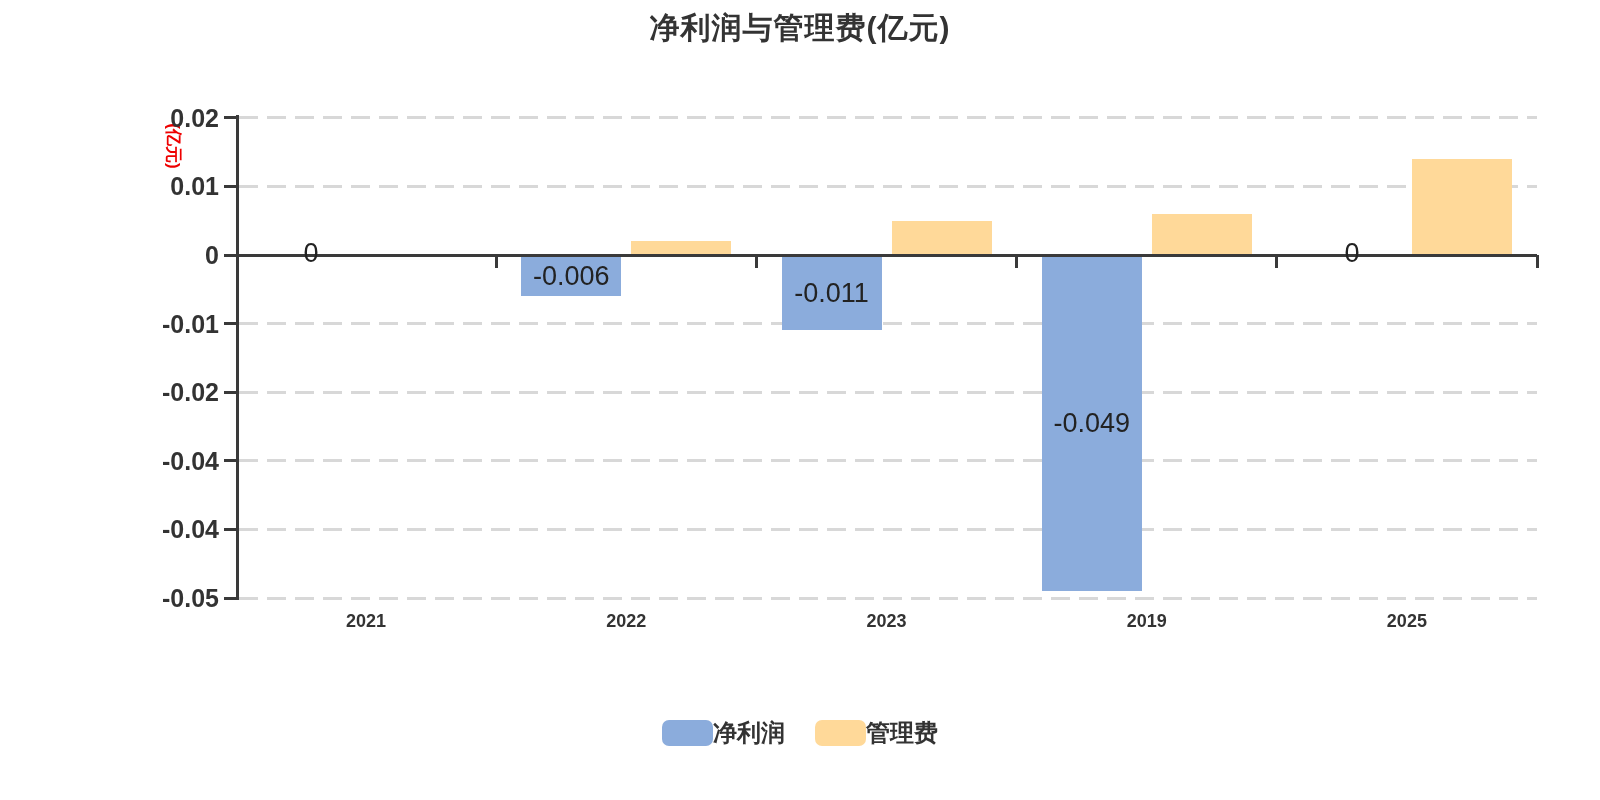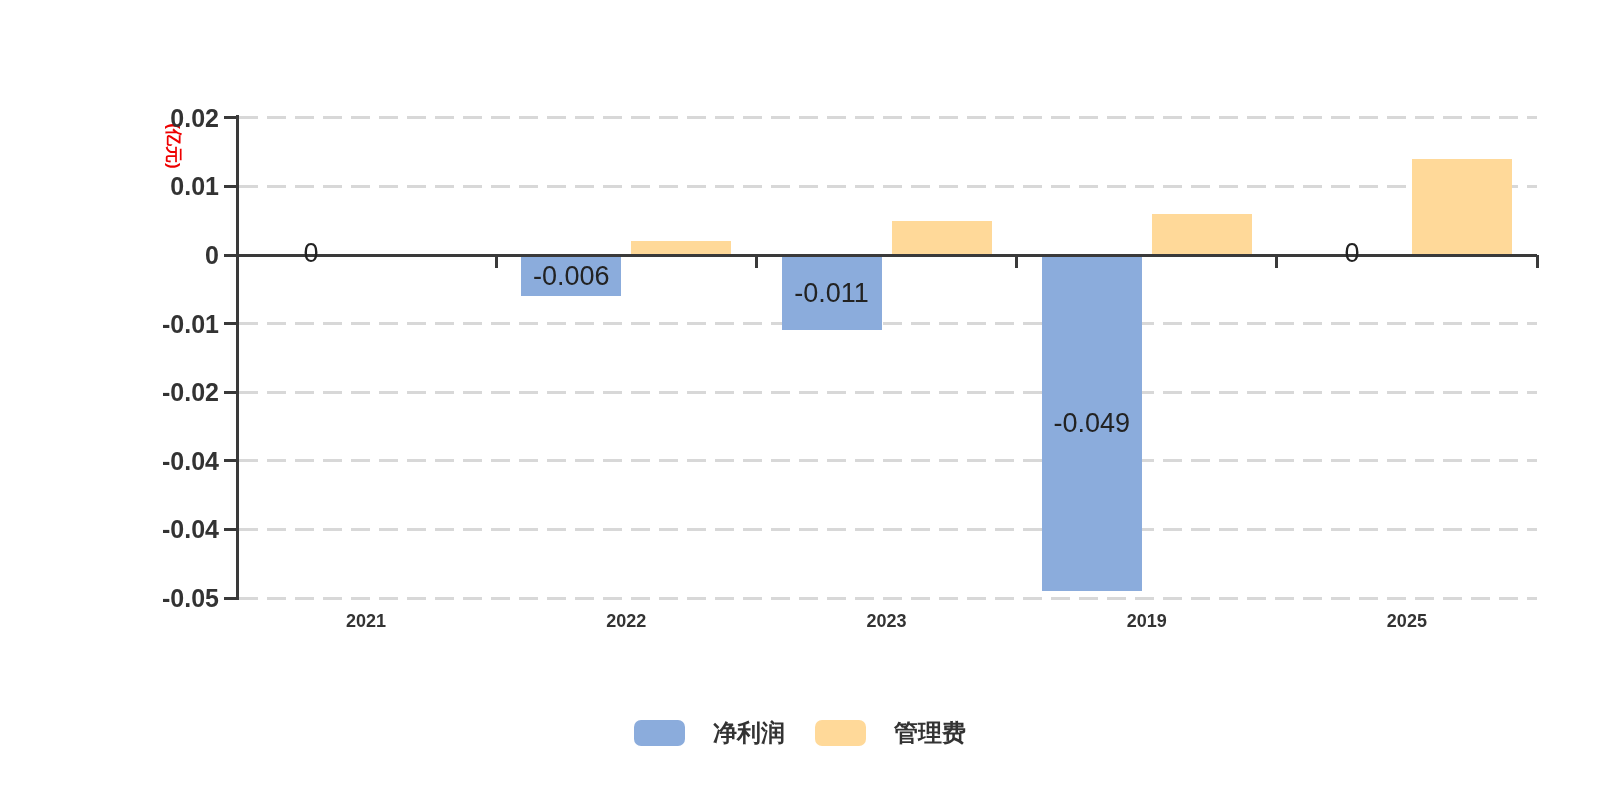--- a/index.html
+++ b/index.html
@@ -29,32 +29,33 @@
   }
   .bar{position:absolute;z-index:3;}
   .bar-label{
     position:absolute;width:160px;text-align:center;height:30px;line-height:30px;
     font-size:27px;font-weight:400;color:#222222;z-index:6;
   }
   .legend{
     position:absolute;left:0;right:0;top:717px;height:32px;
     display:flex;justify-content:center;align-items:center;gap:30px;z-index:4;
   }
-  .legend-item{display:flex;align-items:center;gap:28px;cursor:pointer;}
+  .legend-item{display:flex;align-items:center;gap:0;cursor:pointer;}
   .legend-swatch{width:51px;height:26px;border-radius:7px;}
   .legend-label{font-size:24px;font-weight:bold;color:#333333;}
   .source-note{
     position:absolute;left:0;right:0;top:772px;text-align:center;
     font-size:18px;font-weight:600;z-index:4;
   }
 </style>
 </head>
 <body>
 
 <div class="canvas">
+  <div class="chart-title">净利润与管理费(亿元)</div>
   <div class="y-axis-name" style="color: rgb(238, 0, 0);">
     <span>(亿元)</span>
   </div>
   <div id="plot">
       <div class="gridline" style="left: 239px; top: 116.3px; width: 1298px; background: repeating-linear-gradient(90deg, rgb(216, 216, 216) 0px, rgb(216, 216, 216) 19px, transparent 19px, transparent 28px);"></div>
       <div class="tick" style="left: 224px; top: 116.3px; width: 12px; height: 3px; background: rgb(58, 58, 58);"></div>
       <div class="y-tick-label" style="left: 99px; top: 102.8px;">0.02</div>
       <div class="gridline" style="left: 239px; top: 184.9px; width: 1298px; background: repeating-linear-gradient(90deg, rgb(216, 216, 216) 0px, rgb(216, 216, 216) 19px, transparent 19px, transparent 28px);"></div>
       <div class="tick" style="left: 224px; top: 184.9px; width: 12px; height: 3px; background: rgb(58, 58, 58);"></div>
       <div class="y-tick-label" style="left: 99px; top: 171.4px;">0.01</div>

